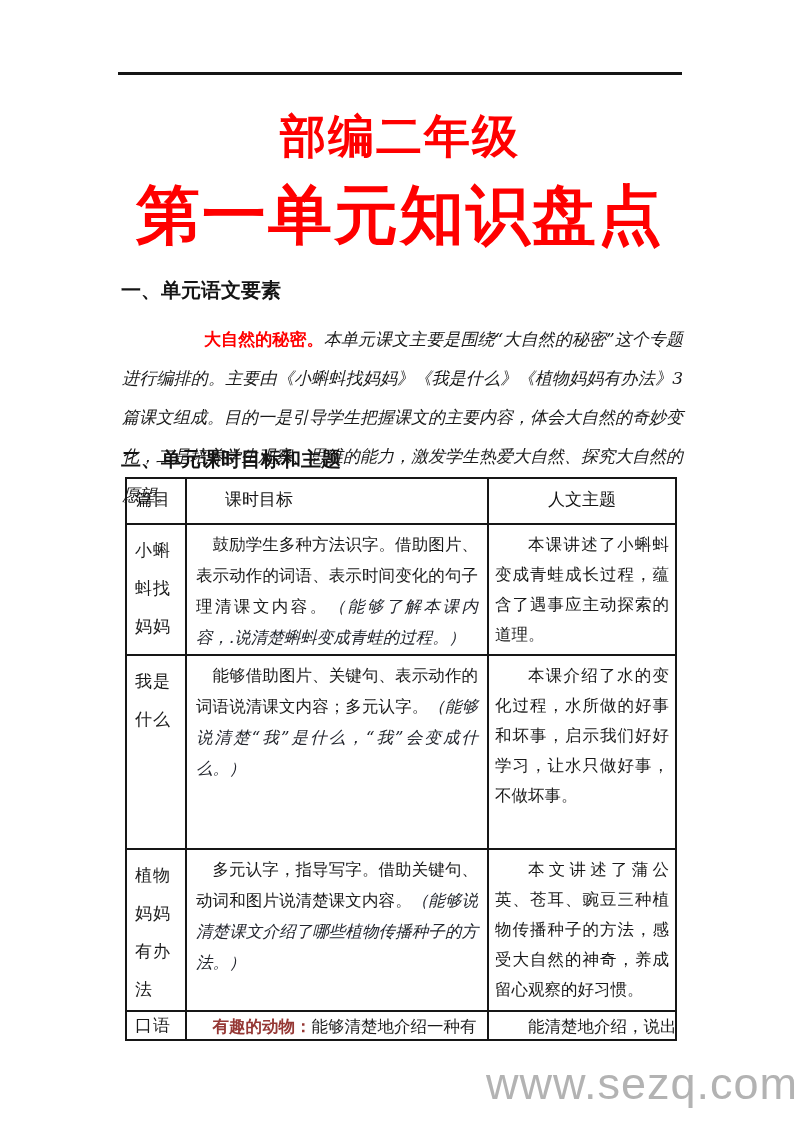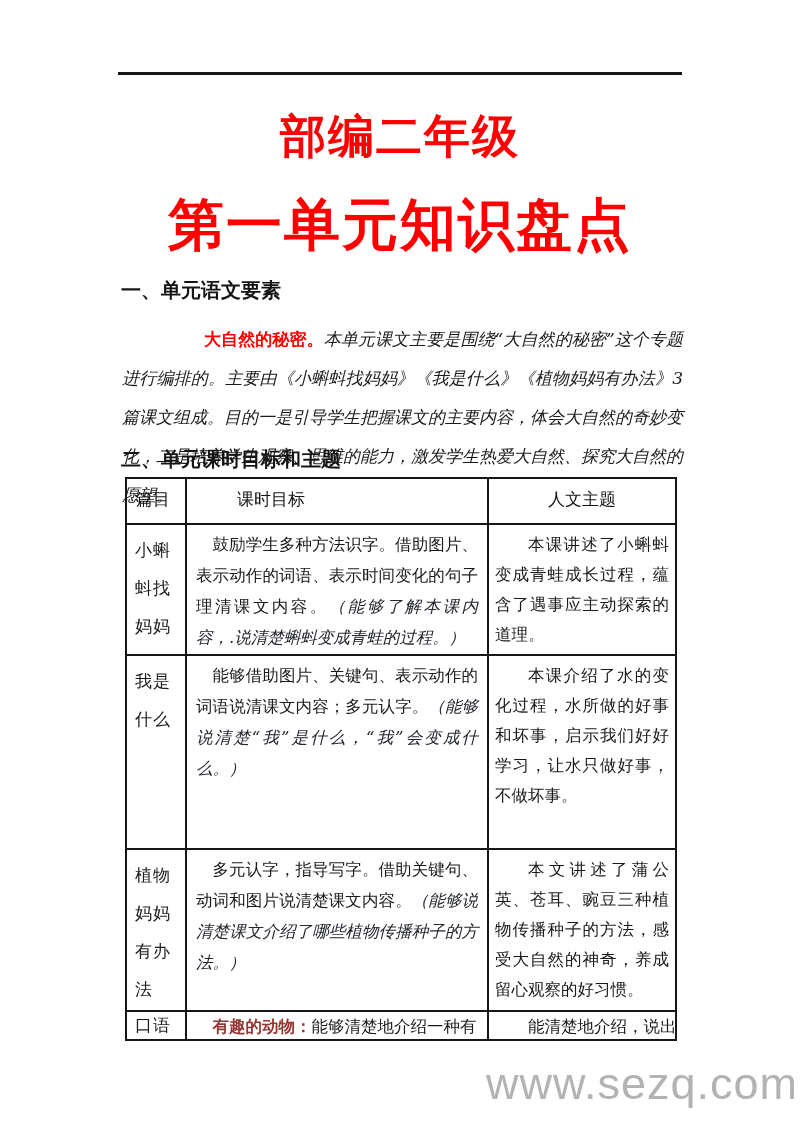--- a/index.html
+++ b/index.html
@@ -8,21 +8,21 @@
     font-family:"Liberation Sans", sans-serif; color:#1a1a1a; overflow:hidden;
   }
   .top-rule { position:absolute; left:118px; top:72px; width:564px; height:3px; background:#161616; }
 
   .title-line {
     position:absolute; left:118px; width:564px; text-align:center;
     font-family:"Liberation Serif", serif; font-weight:bold; color:#ff0000;
     letter-spacing:2px; white-space:nowrap;
   }
   .title-1 { top:106px; font-size:46px; }
-  .title-2 { top:188px; font-size:56px; }
+  .title-2 { top:172px; font-size:64px; }
 
   .h2 { position:absolute; left:121px; font-size:20px; font-weight:bold; color:#141414; white-space:nowrap; }
   .h2-1 { top:277px; }
   .h2-2 { top:446px; }
 
   .para {
     position:absolute; left:122px; top:303px; width:561px;
     font-size:17px; line-height:39px; text-align:justify; text-indent:2em;
   }
   .lead-red { color:#ff0000; font-weight:bold; font-style:normal; font-family:"Liberation Sans", sans-serif;margin-left:48px; }
@@ -30,21 +30,21 @@
 
   table.unit {
     position:absolute; left:125px; top:477px; width:550px;
     border-collapse:collapse; table-layout:fixed;
   }
   .unit td, .unit th { border:2px solid #161616; vertical-align:top; padding:0; font-weight:normal; text-align:left; }
   .cb { box-sizing:border-box; overflow:hidden; }
 
   .hdr-cb { height:44px; font-size:17px; font-weight:normal; color:#141414; }
   .hdr-title { padding:9px 0 0 9px; }
-  .hdr-goal  { padding:9px 0 0 38px;margin-left:12px; }
+  .hdr-goal  { padding:9px 0 0 38px; }
   .hdr-theme { padding:9px 0 0 0; text-align:center; }
 
   .title-cb { font-size:17px; line-height:38px; padding:7px 8px 8px 8px; letter-spacing:1px; }
   .goal-cb  { font-size:16.5px; line-height:31px; padding:4px 9px 0 9px; text-indent:1em; text-align:justify; }
   .theme-cb { font-size:16.5px; line-height:30px; padding:4px 6px 0 6px; text-indent:2em; text-align:justify; }
 
   .r1 .cb { height:129px; }
   .r2 .cb { height:192px; }
   .r3 .cb { height:160px; }
   .r4 .cb { height:27px; line-height:24px; padding-top:2px; white-space:nowrap; }

